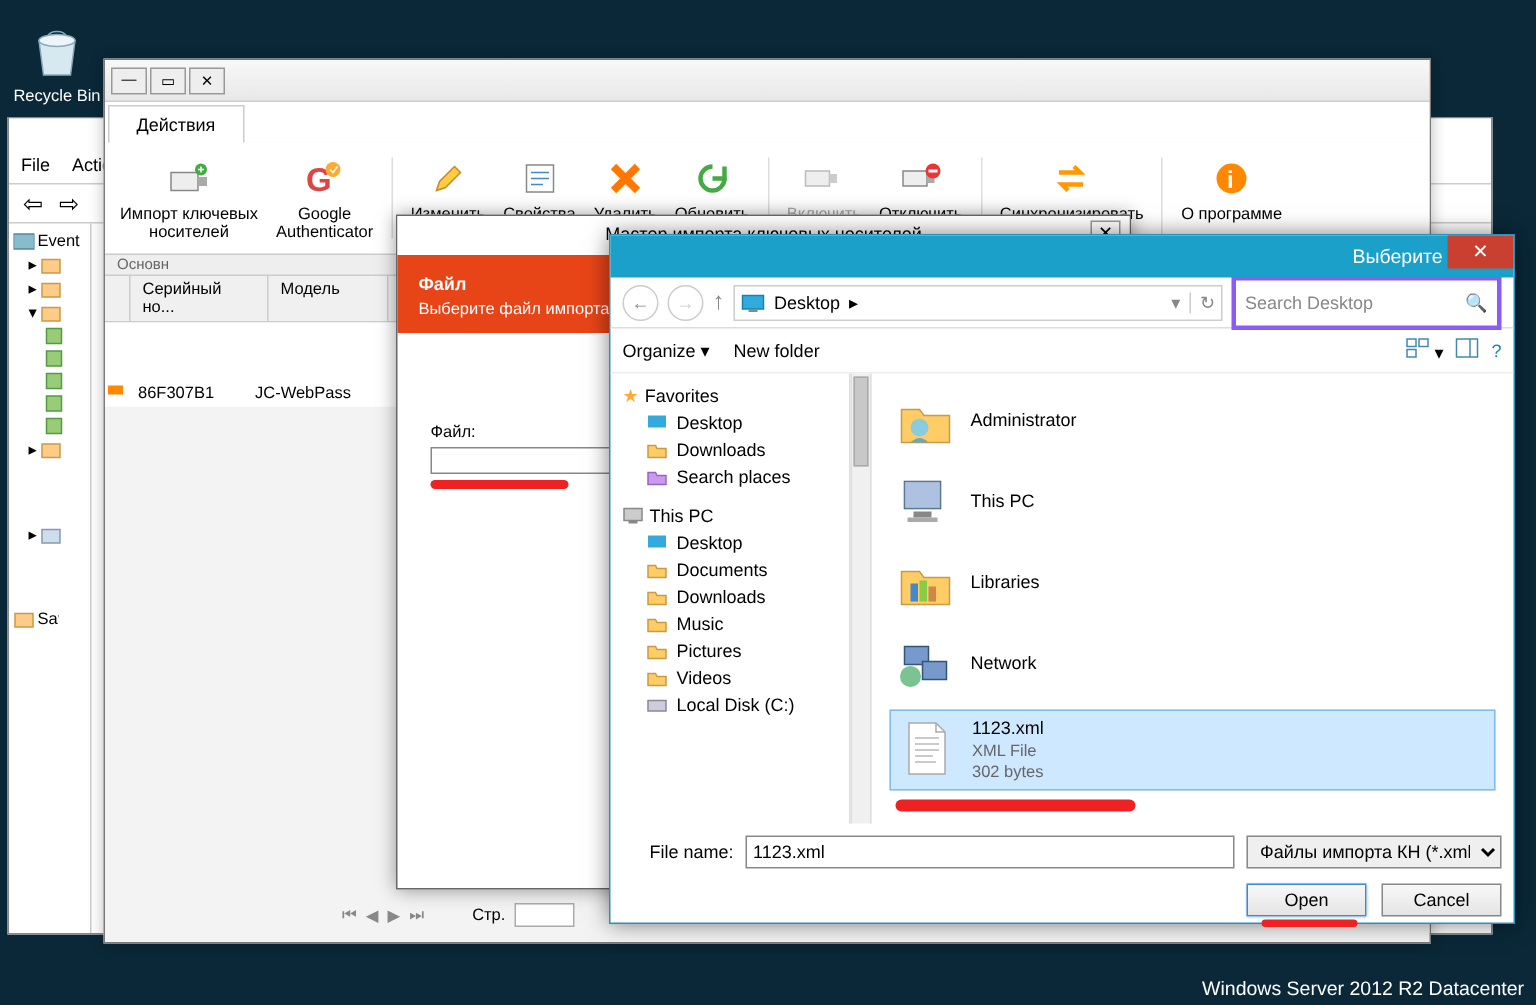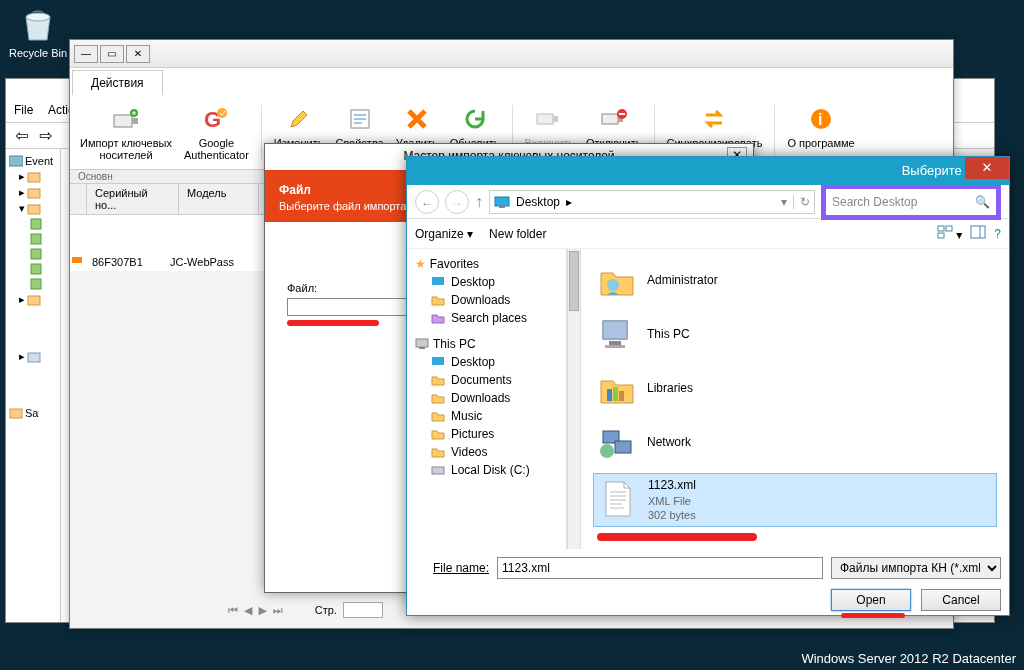--- a/index.html
+++ b/index.html
@@ -1,19 +1,19 @@
 <!DOCTYPE html>
 <html><head>
 <meta charset="utf-8">
 <style>
 * { box-sizing: border-box; margin: 0; padding: 0; font-family: 'Segoe UI', Tahoma, sans-serif; }
 body { width: 1024px; height: 670px; background: #0a2838; position: relative; overflow: hidden; }
 
 
-.desktop-icon { position: absolute; top: 5px; left: 8px; text-align: center; color: white; font-size: 11px; width: 60px; }
+.desktop-icon { position: absolute; top: 15px; left: 8px; text-align: center; color: white; font-size: 11px; width: 60px; }
 .recycle-svg { width: 40px; height: 40px; margin: 0 auto; }
 
 
 .evtvwr { position: absolute; top: 78px; left: 5px; width: 990px; height: 545px; background: #fff; border: 1px solid #888; }
 .evtvwr-title { height: 22px; background: #fff; }
 .evtvwr-menu { height: 22px; padding: 2px 8px; font-size: 12px; border-bottom: 1px solid #ccc; }
 .evtvwr-menu span { margin-right: 12px; }
 .evtvwr-toolbar { height: 26px; border-bottom: 1px solid #ccc; padding: 2px 6px; display: flex; gap: 4px; align-items: center; }
 .tb-btn { width: 20px; height: 20px; border: 1px solid transparent; display: inline-flex; align-items: center; justify-content: center; }
 .evtvwr-body { display: flex; height: calc(100% - 70px); }
@@ -63,41 +63,41 @@
 .wizard-input { width: 100%; height: 18px; border: 1px solid #888; }
 .red-mark { height: 6px; background: #e22; border-radius: 3px; margin-top: 4px; width: 92px;}
 
 
 .file-dialog { position: absolute; top: 156px; left: 406px; width: 604px; height: 460px; background: #fff; border: 1px solid #2b90b8; box-shadow: 0 0 14px rgba(0,0,0,0.5); }
 .fd-title { height: 28px; background: #1ba1c9; color: #fff; text-align: right; font-size: 13px; line-height: 28px; position: relative; }
 .fd-close { position: absolute; right: 0; top: 0; width: 44px; height: 22px; background: #c94030; color: #fff; display:flex; align-items:center; justify-content:center; font-size: 13px; }
 .fd-nav { height: 34px; display: flex; align-items: center; gap: 6px; padding: 4px 8px; border-bottom: 1px solid #ddd; }
 .nav-btn { width: 24px; height: 24px; border: 1px solid #ccc; border-radius: 12px; display:flex; align-items:center; justify-content:center; font-size:12px; color:#888;}
 .nav-crumb { flex: 1; border: 1px solid #ccc; height: 24px; display: flex; align-items: center; padding: 0 4px; font-size: 12px; gap: 6px;}
-.nav-search { width: 180px; border: 5px solid #8b5cf6; height: 36px; padding: 0 6px; font-size: 12px; color:#888; display:flex; align-items:center; gap:6px;}
+.nav-search { width: 180px; border: 3px solid #8b5cf6; height: 36px; padding: 0 6px; font-size: 12px; color:#888; display:flex; align-items:center; gap:6px;}
 .fd-toolbar { height: 30px; display: flex; align-items: center; padding: 0 8px; font-size: 12px; border-bottom: 1px solid #eee; gap: 16px; }
 .fd-toolbar-right { margin-left:auto; display:flex; gap:8px; align-items:center;}
 .fd-body { display: flex; height: 300px; }
 .fd-sidebar { width: 160px; border-right: 1px solid #ddd; padding: 6px 4px; font-size: 12px; overflow: hidden; }
 .fd-section { margin-bottom: 8px; }
 .fd-section-title { display: flex; align-items: center; gap: 4px; padding: 2px 4px; }
 .fd-item { display: flex; align-items: center; gap: 6px; padding: 2px 4px 2px 20px; }
 .fd-scrollgap { width:14px; background:#f0f0f0; border-left:1px solid #ddd; border-right:1px solid #ddd;}
 .fd-scrollgap .thumb{ width:10px; height:60px; background:#c8c8c8; margin:2px auto; border:1px solid #aaa;}
 .fd-content { flex: 1; padding: 8px 12px; font-size: 12px; }
 .fc-item { display: flex; align-items: center; gap: 10px; padding: 4px; margin-bottom: 6px; }
 .fc-item.selected { background: #cde8ff; border: 1px solid #7fbce8; }
 .big-icon { width: 40px; height: 40px; display:flex; align-items:center; justify-content:center;}
 .fc-item-text { font-size: 11px; color: #666; line-height:1.3;}
 .fc-item-text .name { color: #000; font-size: 12px;}
 .red-mark2 { height: 8px; background: #e22; border-radius: 4px; width: 160px; margin-left:4px;}
 
 .fd-footer { padding: 8px; }
 .fd-filename { display: flex; align-items: center; gap: 8px; font-size: 12px; margin-bottom: 10px;}
-.fd-filename label { width: 74px; text-align:right;text-decoration:underline;}
+.fd-filename label { width: 74px; text-align:right;}
 .fd-filename select, .fd-filename input.combo { border:1px solid #888; height:22px; font-size:12px; padding:0 4px;}
 .fd-filename .combo { flex:1; background:#fff;}
 .fd-buttons { display: flex; justify-content: flex-end; gap: 10px; }
 .fd-btn { width: 80px; height: 22px; border: 1px solid #888; background: linear-gradient(#f8f8f8,#e4e4e4); font-size: 12px;}
 .fd-btn.primary { border: 1px solid #4488cc; box-shadow: 0 0 2px #4af;}
 .red-mark3 { height: 5px; background: #e22; border-radius: 3px; width: 64px; margin-left:auto; margin-right:96px; margin-top:2px;}
 
 .watermark { position: absolute; bottom: 4px; right: 8px; color: #fff; font-size: 13px;}
 .close-x { position:absolute; top:82px; right:32px; width:30px; height:22px; border:1px solid #888; background:#e8e8e8; display:flex; align-items:center; justify-content:center; font-size:12px;}
 </style>

